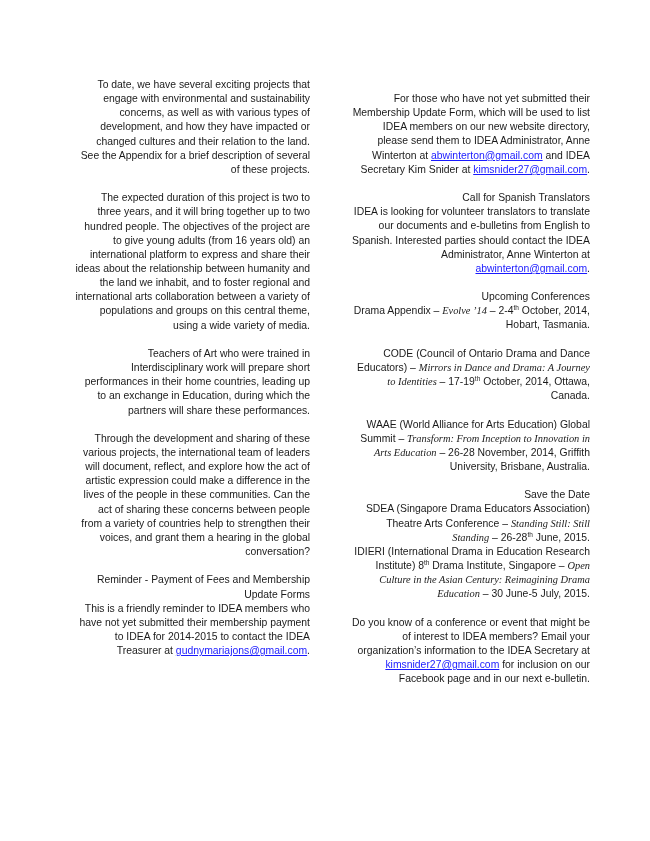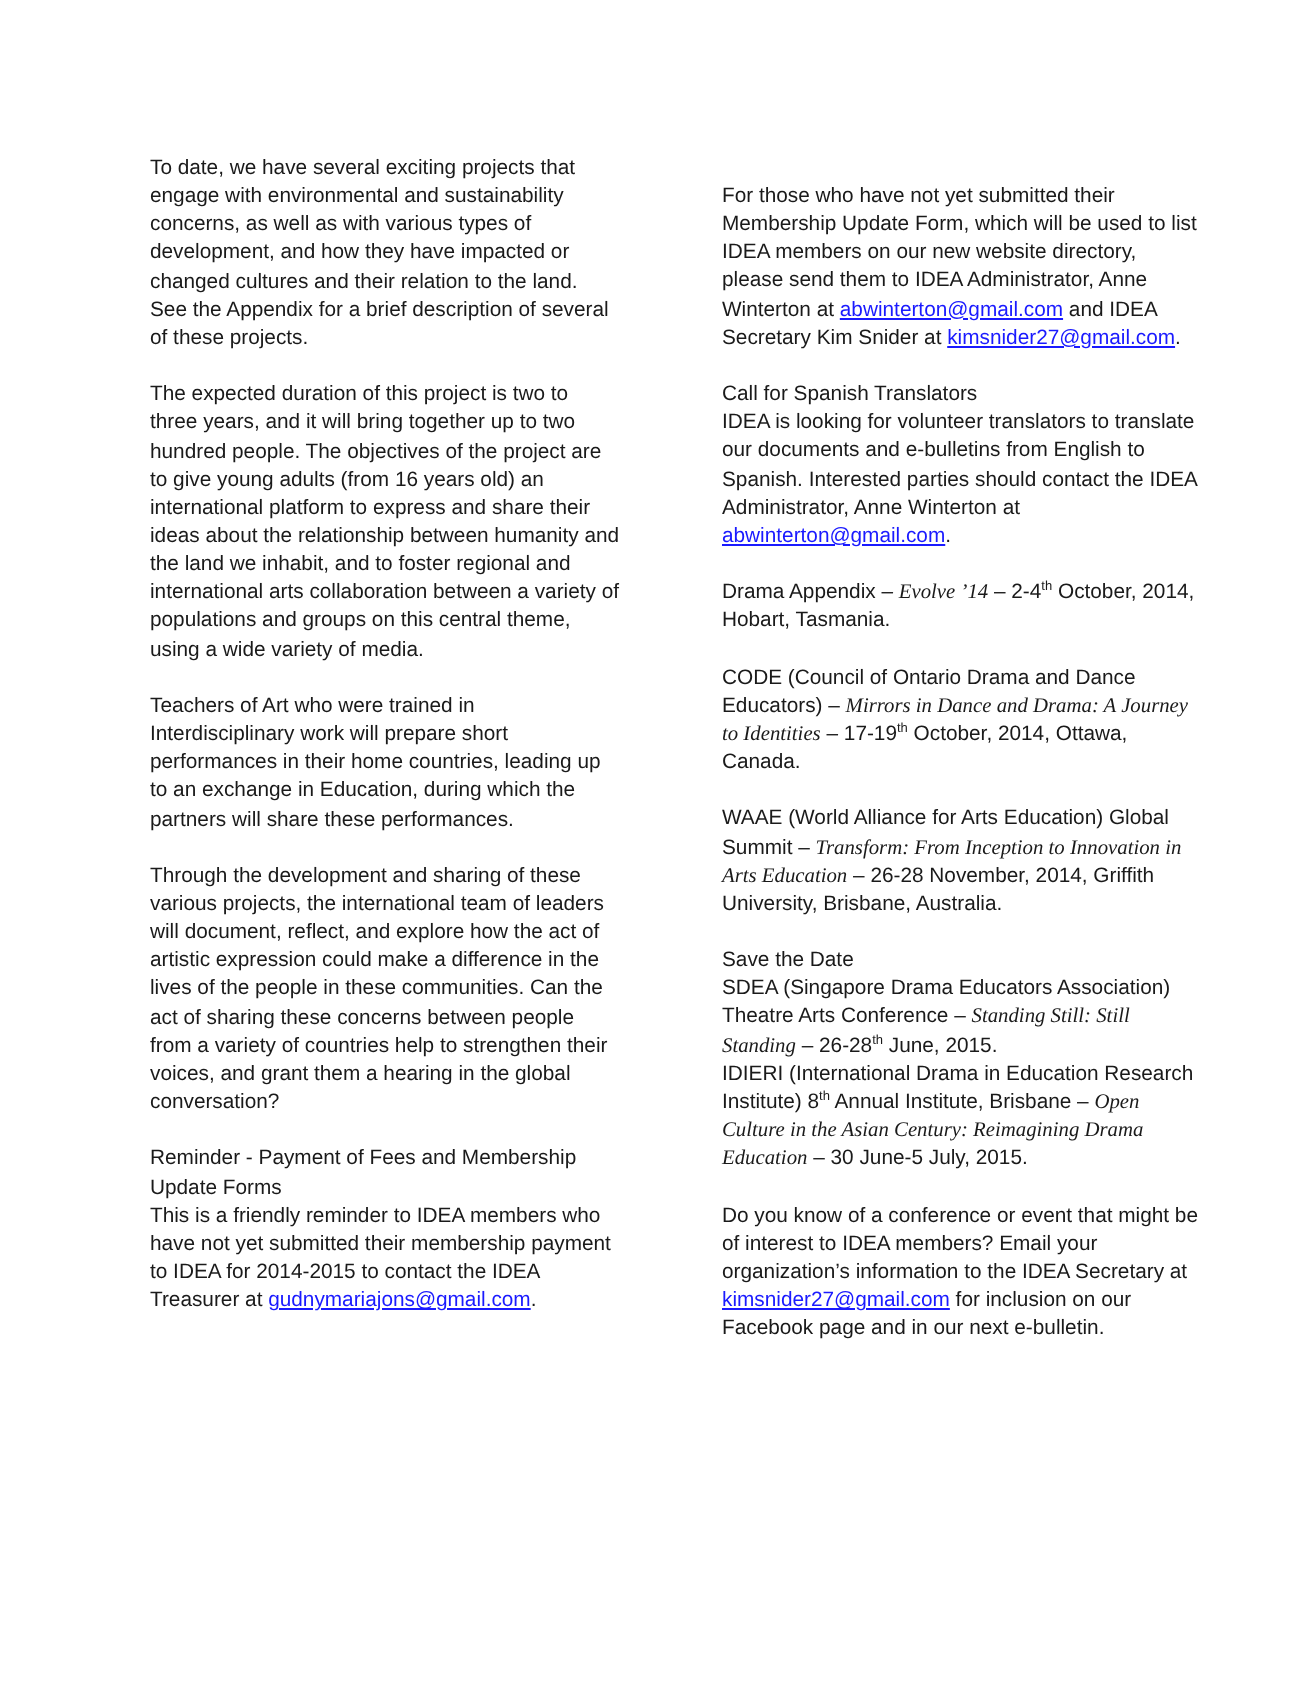--- a/index.html
+++ b/index.html
@@ -1,21 +1,21 @@
 <!DOCTYPE html>
 <html><head>
 <meta charset="utf-8">
 <style>
   html, body { margin: 0; padding: 0; background: #ffffff; }
   body { width: 650px; height: 841px; position: relative; overflow: hidden;
          font-family: "Liberation Sans", "DejaVu Sans", sans-serif; color: #1a1a1a; }
   .col { position: absolute; top: 78px; font-size: 10.4px; line-height: 14.15px; }
   .col-left { left: 75px; width: 235px; }
-  .col-right { left: 361px; width: 240px; top: 92px; }
-  p { margin: 0 0 14.15px 0; }
+  .col-right { left: 350px; width: 240px; top: 92px; }
+  p { margin: 0 0 14.15px 0; text-align: right; }
   p.tight { margin-bottom: 0; }
   .head { font-weight: normal; display: block; }
   a { color: #1a1aff; text-decoration: underline; }
   em { font-style: italic; font-family: Liberation Serif, serif; }
   sup { font-size: 6.5px; line-height: 0; vertical-align: 4px; }
 </style>
 </head>
 <body>
 
 <div class="col col-left">
@@ -31,29 +31,30 @@
 
 <div class="col col-right">
   <p>
     <span>For those who have not yet submitted their Membership Update Form, which will be used to list IDEA members on our new website directory, please send them to IDEA Administrator, Anne Winterton at </span><a>abwinterton@gmail.com</a><span> and IDEA Secretary Kim Snider at </span><a>kimsnider27@gmail.com</a><span>.</span>
   </p>
   <p>
     <span class="head">Call for Spanish Translators</span>
     <span>IDEA is looking for volunteer translators to translate our documents and e-bulletins from English to Spanish. Interested parties should contact the IDEA Administrator, Anne Winterton at </span><a>abwinterton@gmail.com</a><span>.</span>
   </p>
   <p>
+    <span class="head">Upcoming Conferences</span>
     <span>Drama Appendix – </span><em>Evolve ’14</em><span> – 2-4</span><sup>th</sup><span> October, 2014, Hobart, Tasmania.</span>
   </p>
   <p>
     <span>CODE (Council of Ontario Drama and Dance Educators) – </span><em>Mirrors in Dance and Drama: A Journey to Identities</em><span> – 17-19</span><sup>th</sup><span> October, 2014, Ottawa, Canada.</span>
   </p>
   <p>
     <span>WAAE (World Alliance for Arts Education) Global Summit – </span><em>Transform: From Inception to Innovation in Arts Education</em><span> – 26-28 November, 2014, Griffith University, Brisbane, Australia.</span>
   </p>
   <p>
     <span class="head">Save the Date</span>
     <span>SDEA (Singapore Drama Educators Association) Theatre Arts Conference – </span><em>Standing Still: Still Standing</em><span> – 26-28</span><sup>th</sup><span> June, 2015.</span><br>
-    <span>IDIERI (International Drama in Education Research Institute) 8</span><sup>th</sup><span> Annual Institute, Brisbane – </span><em>Open Culture in the Asian Century: Reimagining Drama Education</em><span> – 30 June-5 July, 2015.</span>
+    <span>IDIERI (International Drama in Education Research Institute) 8</span><sup>th</sup><span> Drama Institute, Singapore – </span><em>Open Culture in the Asian Century: Reimagining Drama Education</em><span> – 30 June-5 July, 2015.</span>
   </p>
   <p class="tight">
     <span>Do you know of a conference or event that might be of interest to IDEA members? Email your organization’s information to the IDEA Secretary at </span><a>kimsnider27@gmail.com</a><span> for inclusion on our Facebook page and in our next e-bulletin.</span>
   </p>
 </div>
 
 </body></html>

